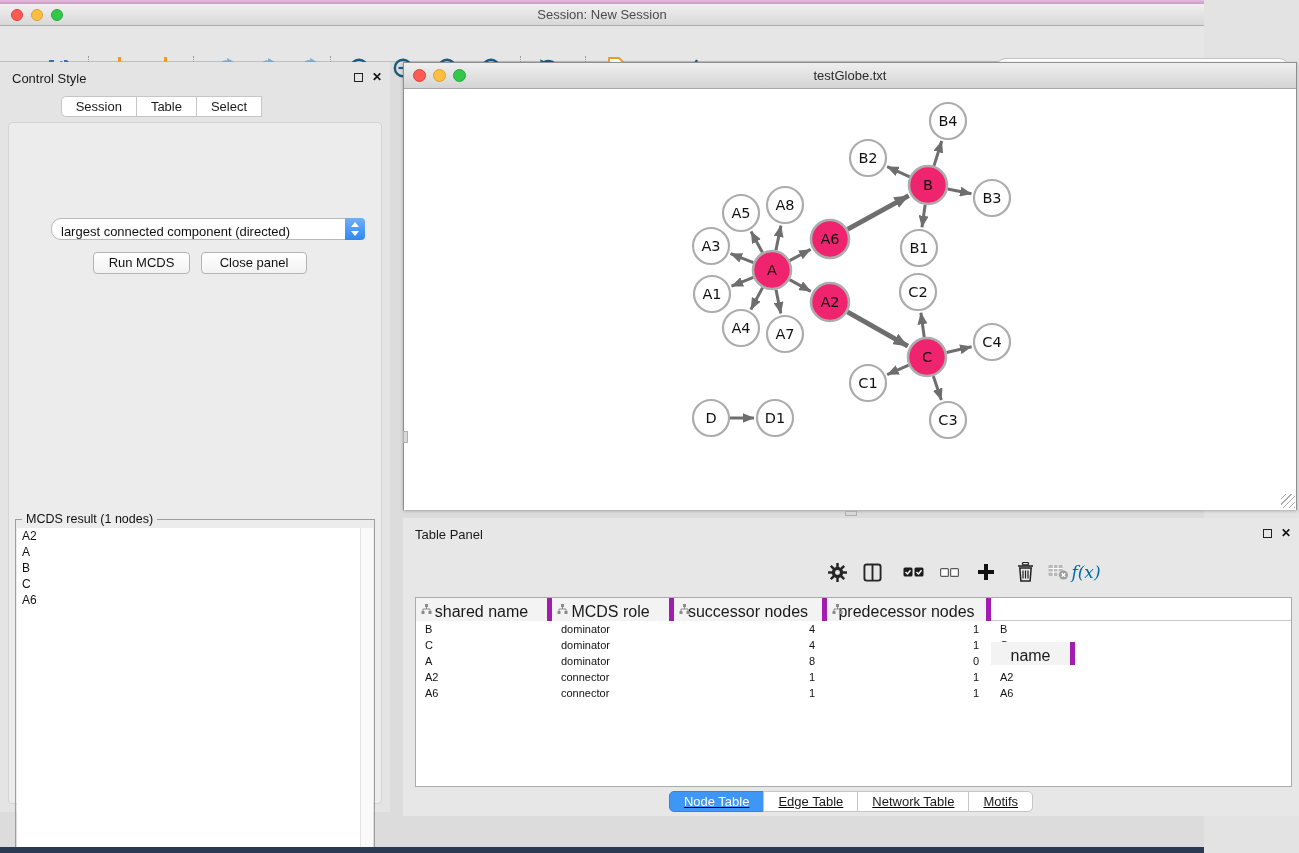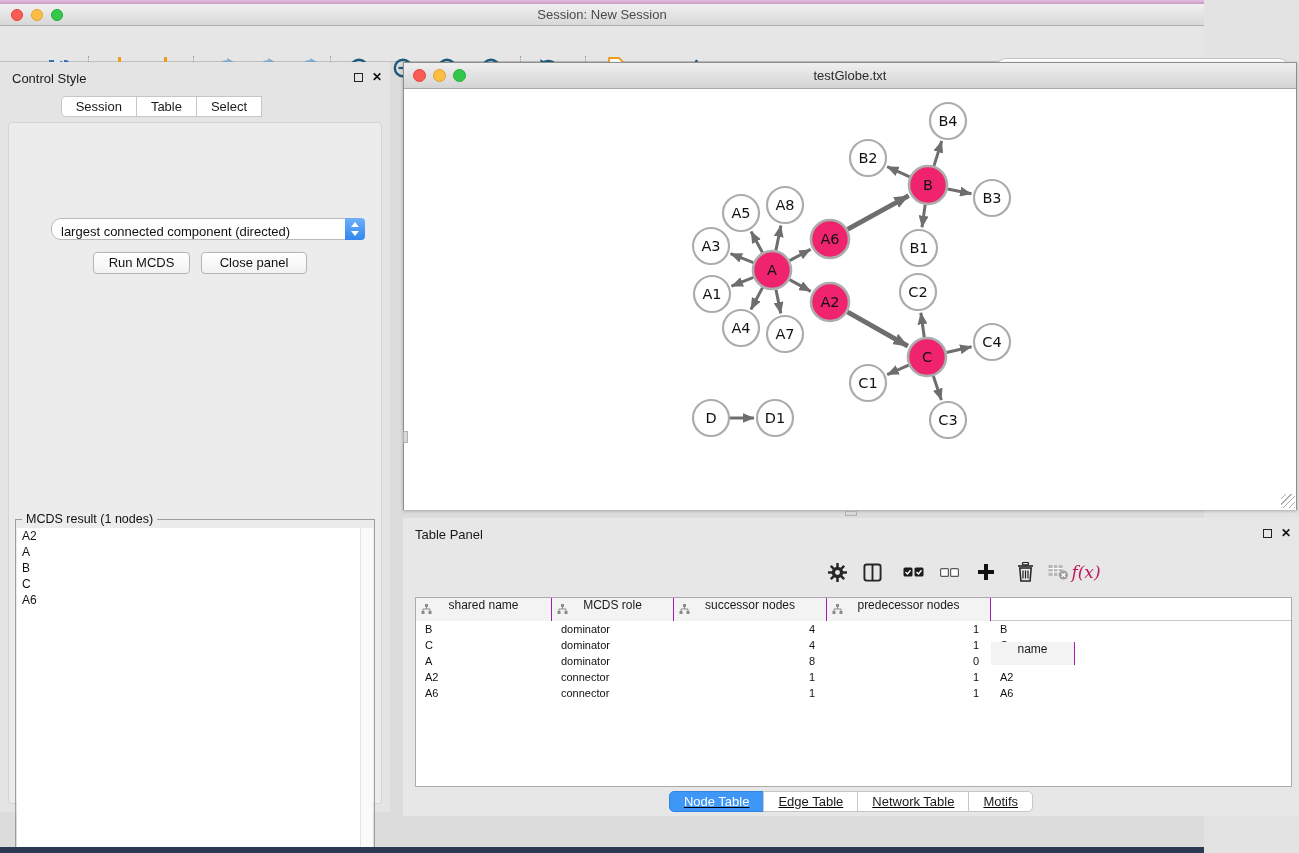--- a/index.html
+++ b/index.html
@@ -70,25 +70,25 @@
   .net-titlebar .title { position:absolute; left:0; right:0; top:5px; text-align:center; font-size:13px; color:#2B2B2B; }
   .net-light { position:absolute; width:13px; height:13px; border-radius:50%; top:6px; }
   .net-canvas { position:absolute; left:0; top:26px; width:892px; height:421px; background:#FFFFFF; }
   .grip { position:absolute; right:1px; bottom:1px; width:14px; height:14px;
     background:repeating-linear-gradient(135deg, transparent 0 3px, #ABABAB 3px 4px); }
   .edge-grip { position:absolute; background:#D8D8D8; border:1px solid #AFAFAF; }
 
   
   .table-panel { position:absolute; left:403px; top:518px; width:896px; height:298px; background:#E7E7E7; }
   .tp-toolbar-btn { position:absolute; top:556px; width:30px; height:32px; display:flex; align-items:center; justify-content:center; }
-  .fx { font-family:"DejaVu Serif", serif; font-style:italic; font-size:17px; color:#be185d; }
+  .fx { font-family:"DejaVu Serif", serif; font-style:italic; font-size:17px; color:#0369a1; }
   .tp-table { position:absolute; left:12px; top:79px; width:877px; height:190px; background:#FFFFFF; border:1px solid #ABABAB; overflow:hidden; }
   .tp-head { display:flex; height:23px; border-bottom:1px solid #C9C9C9; }
-  .tp-hcell { position:relative; background:#F3F3F3; border-right:1px solid #a21caf; height:23px;
-    display:flex; align-items:flex-start; justify-content:center; font-size:12px; color:#1A1A1A; }
+  .tp-hcell { position:relative; background:#F3F3F3; border-right:5px solid #a21caf; height:23px;
+    display:flex; align-items:flex-end; justify-content:center; font-size:16px; color:#1A1A1A; }
   .tp-hcell .tree-ico { position:absolute; left:5px; top:6px; }
   .tp-row { display:flex; height:16px; }
   .tp-cell { font-size:11px; color:#111; line-height:16px; white-space:nowrap; overflow:hidden; }
   .tp-cell.left { text-align:left; padding-left:9px; }
   .tp-cell.right { text-align:right; padding-right:12px; }
   .bt-tabs { position:absolute; left:0; bottom:4px; width:100%; display:flex; justify-content:center;text-decoration:underline; }
 
   
   .statusbar { position:absolute; left:0; top:817px; width:100%; height:30px; background:#E9E9E9; border-top:1px solid #C2C2C2; }
   .list-btn { position:absolute; left:10px; top:7px; width:28px; height:23px; background:#FDFDFD;

